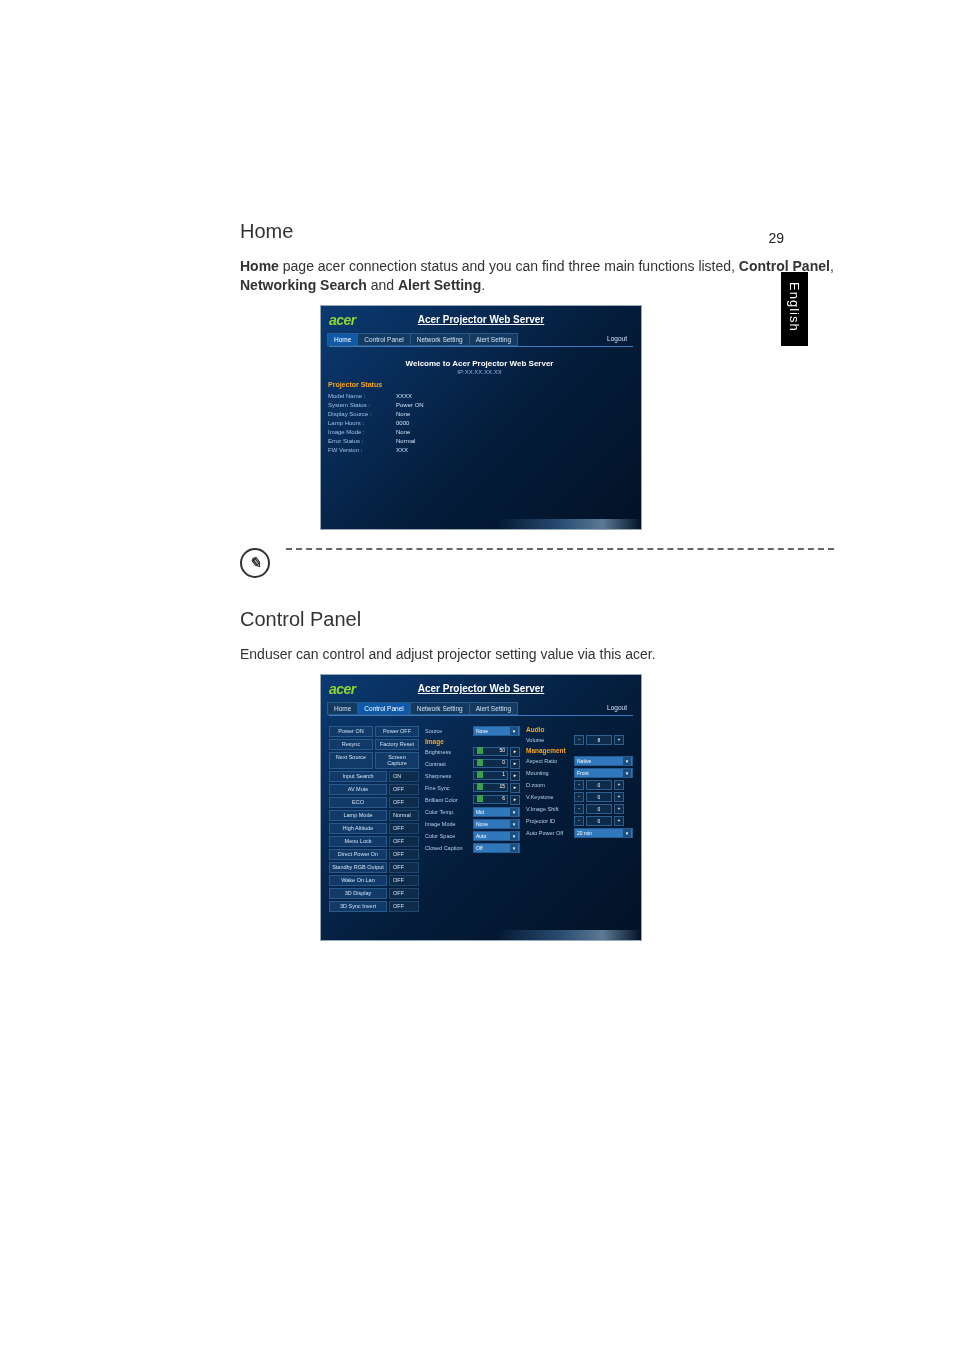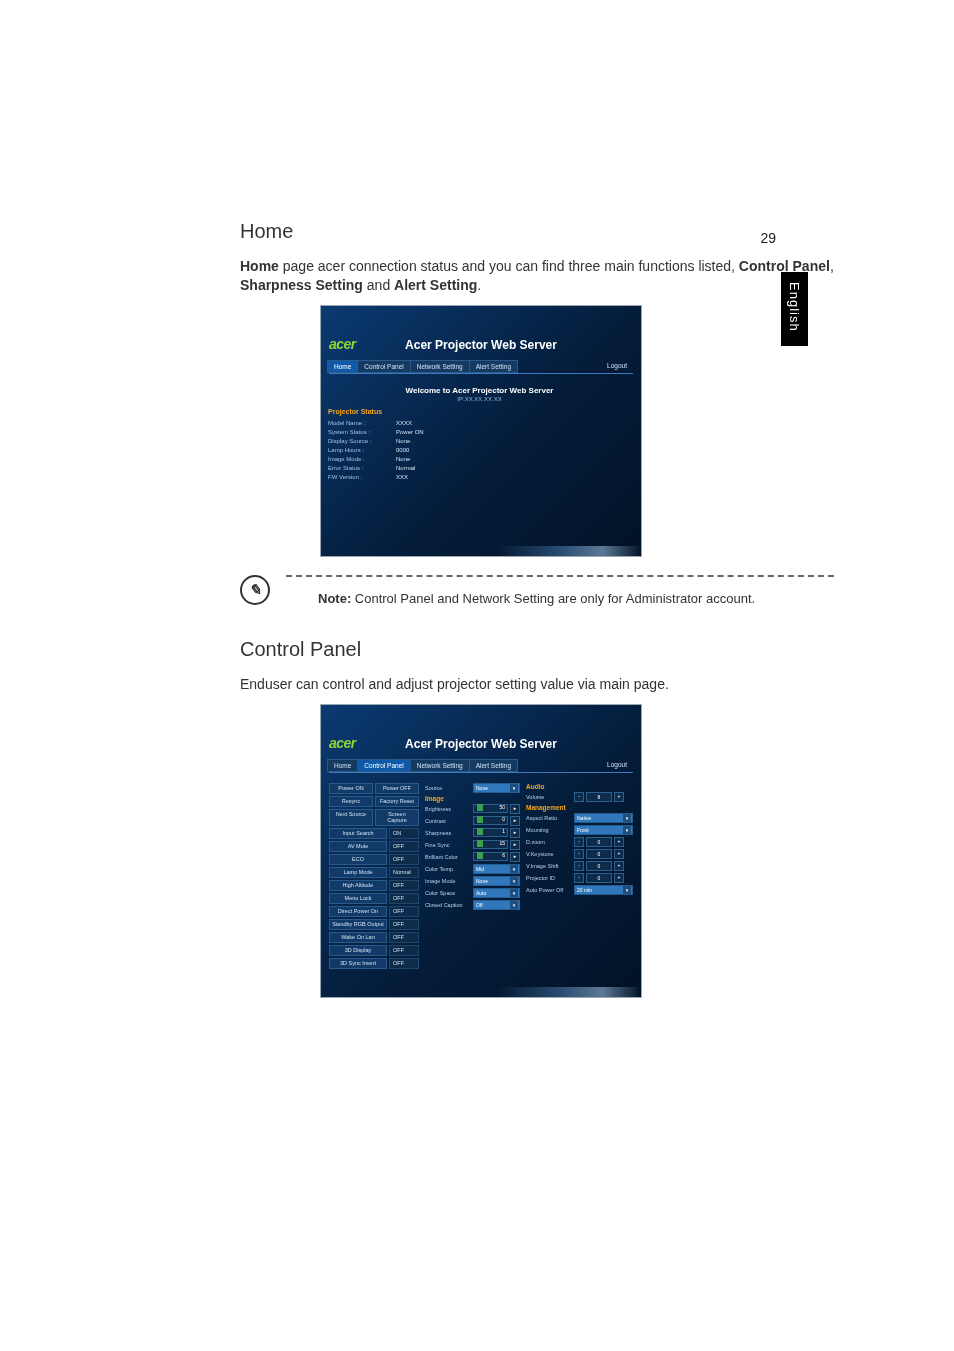--- a/index.html
+++ b/index.html
@@ -10,21 +10,21 @@
     position: relative;
   }
   .page {
     padding: 220px 120px 60px 240px;
     box-sizing: border-box;
     width: 954px;
   }
   .page-number {
     position: absolute;
     top: 230px;
-    right: 178px;
+    right: 170px;
     font-size: 14px;
     color: #222;
   }
   .side-tab {
     position: absolute;
     top: 272px;
     right: 146px;
     background: #000;
     color: #fff;
     font-size: 13px;
@@ -52,35 +52,35 @@
     width: 320px;
     margin: 6px 0 10px 80px;
     background: linear-gradient(135deg, #0b3a72 0%, #041d3b 55%, #021226 100%);
     border: 1px solid #9aa8b4;
     position: relative;
     color: #fff;
     font-size: 7px;
   }
   .ss-header {
     padding: 6px 8px 2px 8px;
-    margin-top: 24px;
   }
   .acer-logo {
     color: #8fd635;
     font-style: italic;
     font-weight: bold;
     font-size: 14px;
     letter-spacing: -0.5px;
   }
   .ws-title {
     text-align: center;
     color: #fff;
-    font-size: 12px;
+    font-size: 10px;
     font-weight: bold;
     margin-top: -14px;
+    text-decoration: underline;
   }
   .tab-row {
     display: flex;
     margin: 6px 0 0 6px;
   }
   .tab {
     flex: 0 0 auto;
     padding: 2px 6px;
     font-size: 6.5px;
     color: #cfe0f2;
@@ -292,21 +292,21 @@
 </head>
 <body>
 
 <div class="page">
 
   <div class="page-number">29</div>
   <div class="side-tab">English</div>
 
   <h2 class="section-title">Home</h2>
   <p class="para">
-    <span class="bold">Home</span><span> page acer connection status and you can find three main functions listed, </span><span class="bold">Control Panel</span><span>, </span><span class="bold">Sharpness Setting</span><span> and </span><span class="bold">Alert Setting</span><span>.</span>
+    <span class="bold">Home</span><span> page acer connection status and you can find three main functions listed, </span><span class="bold">Control Panel</span><span>, </span><span class="bold">Networking Search</span><span> and </span><span class="bold">Alert Setting</span><span>.</span>
   </p>
 
   <div class="ss-panel">
     <div class="ss-header">
       <span class="acer-logo">acer</span>
       <div class="ws-title">Acer Projector Web Server</div>
     </div>
     <div class="tab-row">
       <div class="tab active">Home</div>
       <div class="tab">Control Panel</div>
@@ -352,28 +352,25 @@
     </div>
     <div class="ss-footer"></div>
   </div>
 
   <div class="note-row">
     <div class="note-icon-wrap">
       <div class="note-icon">✎</div>
     </div>
     <div class="note-right">
       <div class="dashed"></div>
-      <div class="note-text">
-        <span class="bold">Note:</span><span> Control Panel and Network Setting are only for Administrator account.</span>
-      </div>
     </div>
   </div>
 
   <h2 class="section-title">Control Panel</h2>
-  <p class="para">Enduser can control and adjust projector setting value via main page.</p>
+  <p class="para">Enduser can control and adjust projector setting value via this acer.</p>
 
   <div class="ss-panel">
     <div class="ss-header">
       <span class="acer-logo">acer</span>
       <div class="ws-title">Acer Projector Web Server</div>
     </div>
     <div class="tab-row">
       <div class="tab">Home</div>
       <div class="tab active">Control Panel</div>
       <div class="tab">Network Setting</div>

